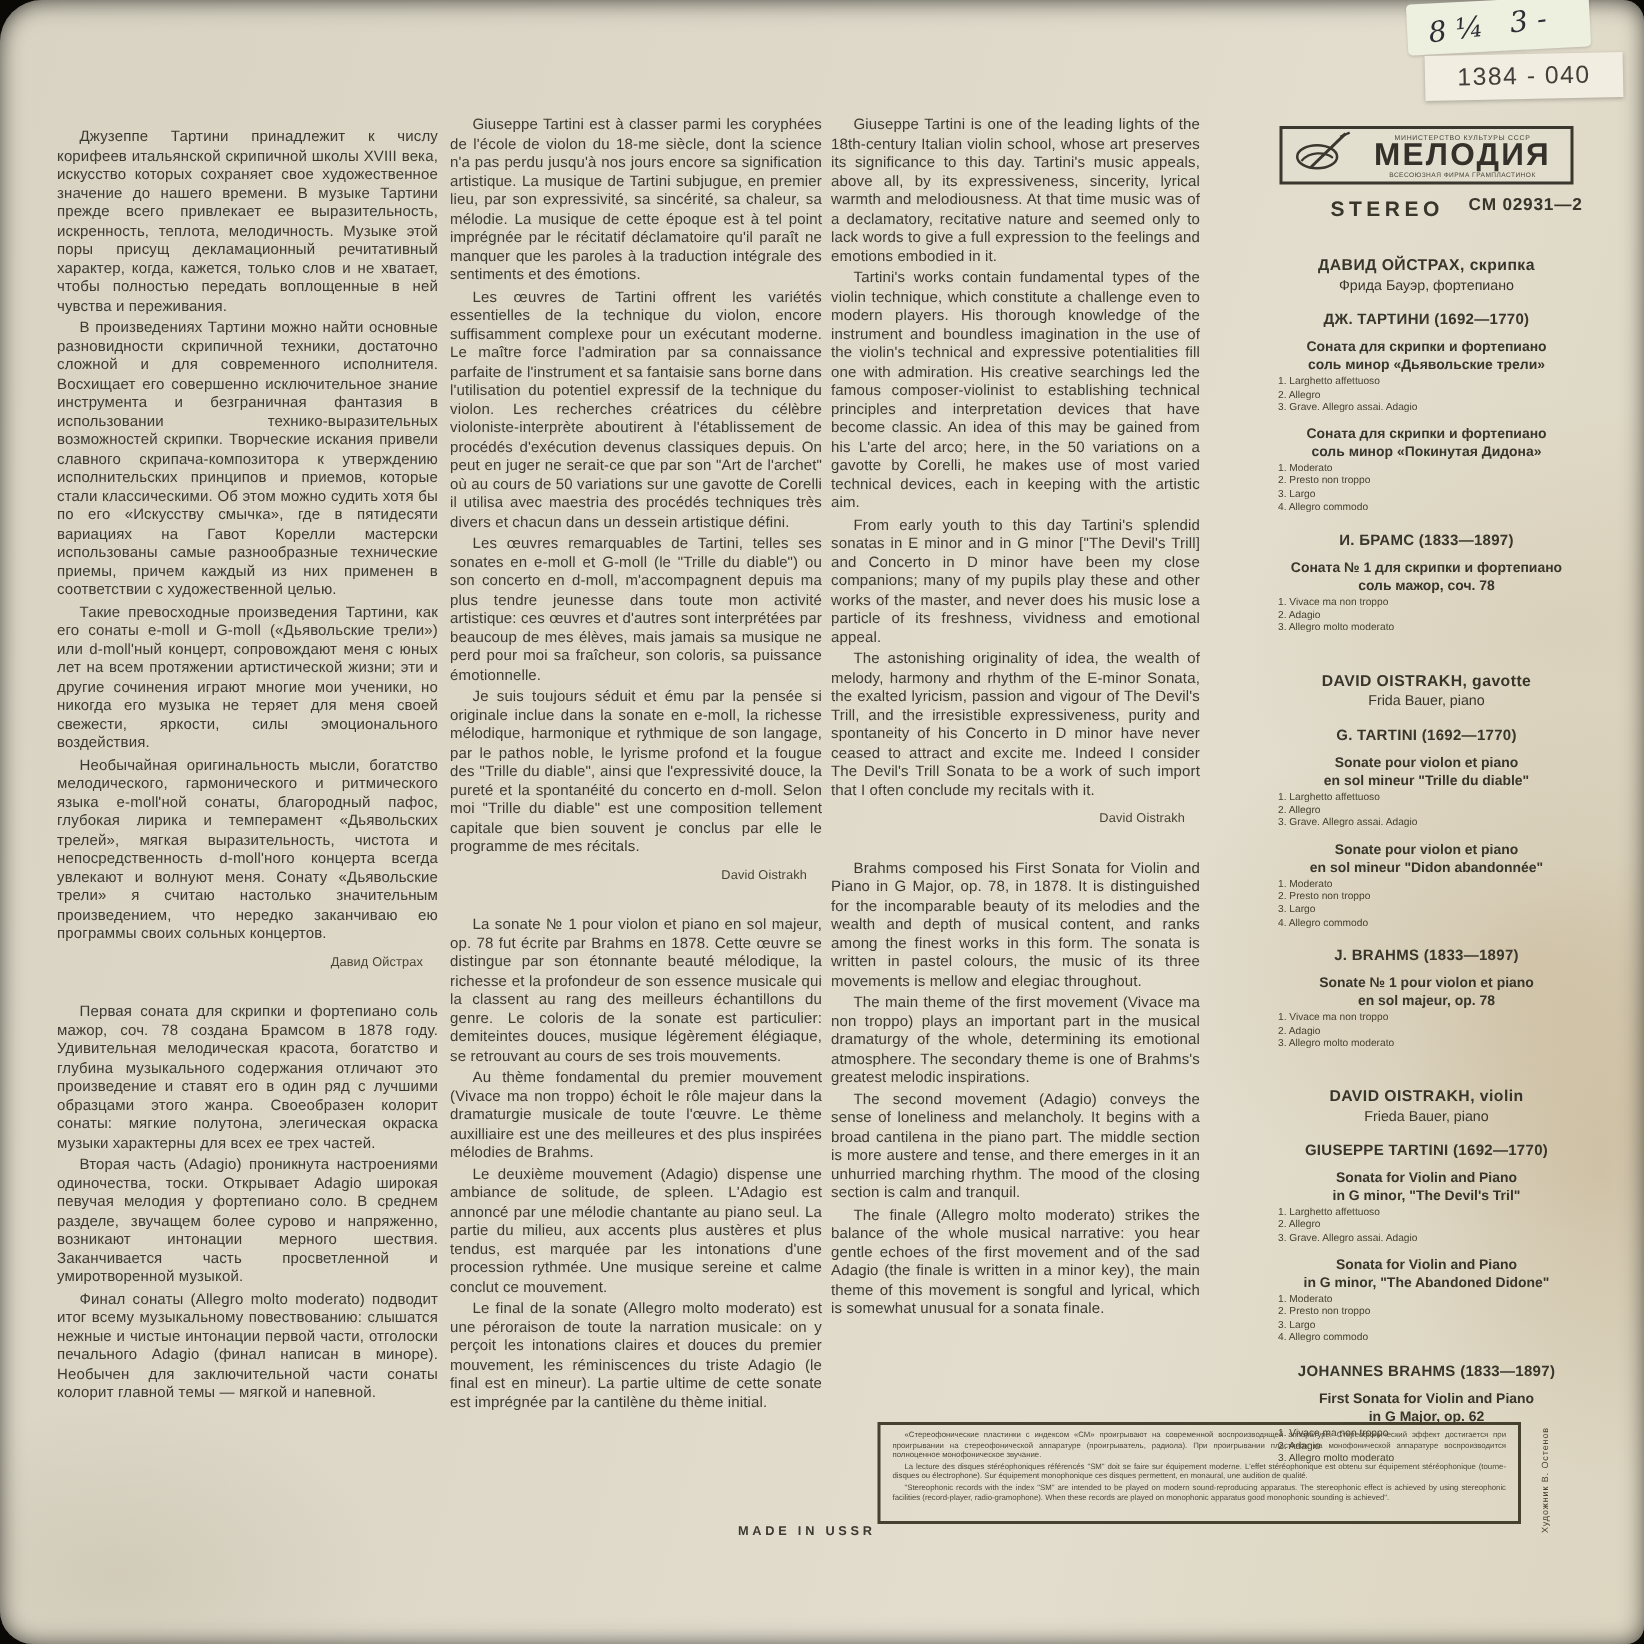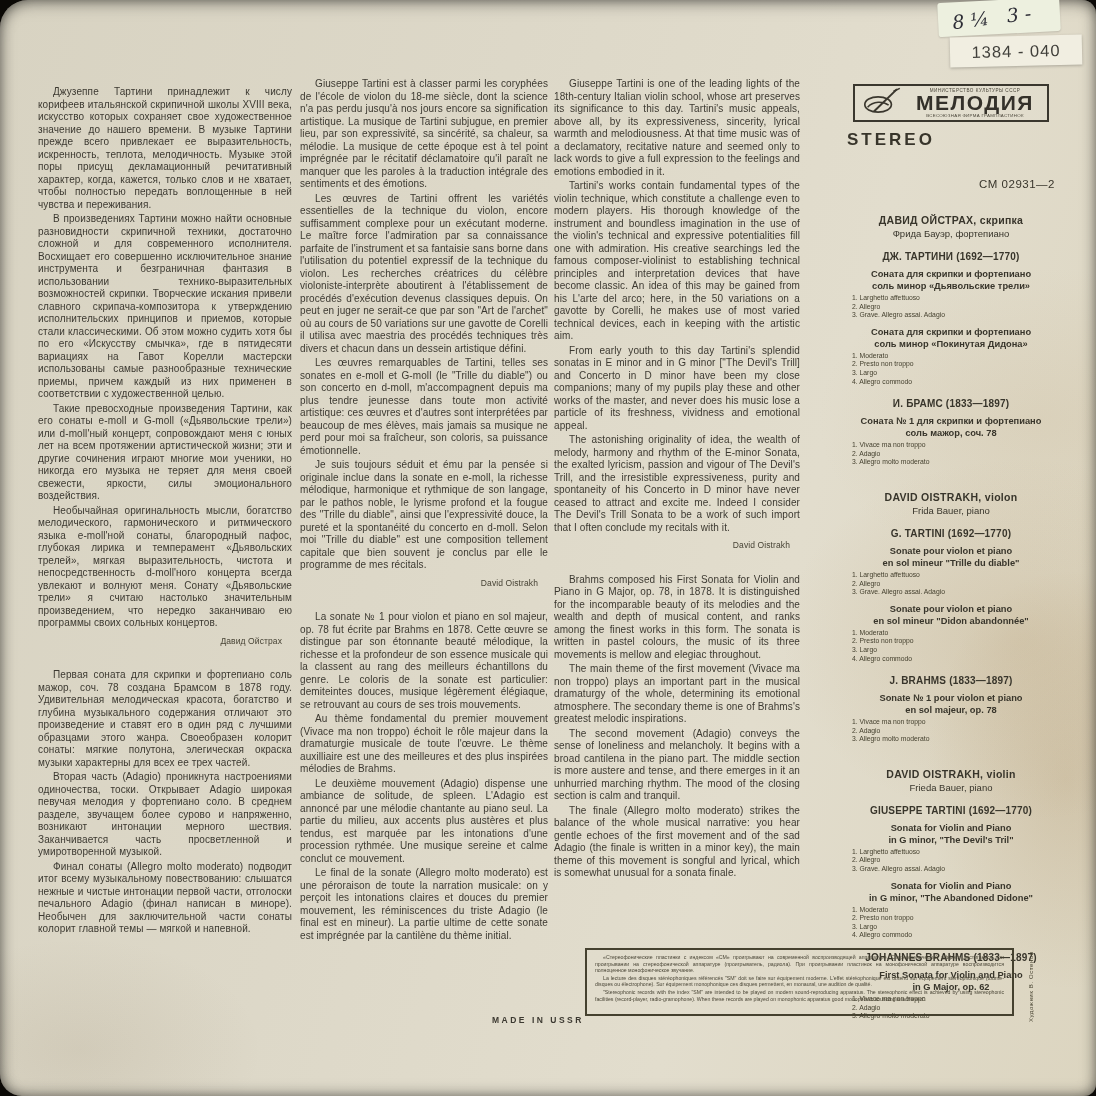--- a/index.html
+++ b/index.html
@@ -34,22 +34,22 @@
   #col-tracks{position:absolute;left:826px;top:84px;width:250px;color:#38352b;}
   .logo-box{
     width:178px;margin:0 auto;border:2px solid #3a372e;background:rgba(255,255,255,0.06);
     display:flex;align-items:center;gap:6px;padding:0 7px;
   }
   .logo-text{flex:1;text-align:center;}
   .logo-ministry{font-size:4.6px;letter-spacing:.5px;white-space:nowrap;color:#4a463a;}
   .logo-brand{font-size:21px;font-weight:bold;letter-spacing:1.5px;line-height:20px;color:#34312a;}
   .logo-firm{font-size:4.4px;letter-spacing:.3px;white-space:nowrap;color:#4a463a;}
   .stereo-row{display:flex;justify-content:space-between;width:208px;margin:8px auto 0;}
-  .stereo{font-weight:bold;font-size:17px;letter-spacing:3px;}
-  .catalog{font-weight:normal;font-size:11.5px;letter-spacing:.5px;margin-top:48px;}
+  .stereo{font-weight:bold;font-size:14px;letter-spacing:3px;margin-left:40px;}
+  .catalog{font-weight:bold;font-size:11.5px;letter-spacing:.5px;}
 
   .lang-block{margin-top:24px;text-align:center;}
   .t-artist{font-weight:bold;font-size:10.5px;letter-spacing:.3px;}
   .t-pianist{font-size:9.5px;margin-top:2px;}
   .t-heading{font-weight:bold;font-size:10px;margin-top:12px;letter-spacing:.2px;}
   .t-work{font-weight:bold;font-size:9.3px;margin-top:7px;}
   .t-sub{font-weight:bold;font-size:9.3px;margin-top:2px;}
   .t-movs{text-align:left;font-size:6.8px;line-height:8.6px;margin:3px 0 0 26px;color:#45412f;}
 
   #patch{position:absolute;left:938px;top:0px;width:122px;height:34px;background:#edf0df;
@@ -157,21 +157,21 @@
       <div class="t-work">Соната № 1 для скрипки и фортепиано</div>
       <div class="t-sub">соль мажор, соч. 78</div>
       <div class="t-movs">
         <div>1. Vivace ma non troppo</div>
         <div>2. Adagio</div>
         <div>3. Allegro molto moderato</div>
       </div>
     </div>
 
     <div class="lang-block">
-      <div class="t-artist">DAVID OISTRAKH, violon</div>
+      <div class="t-artist">DAVID OISTRAKH, gavotte</div>
       <div class="t-pianist">Frida Bauer, piano</div>
       <div class="t-heading">G. TARTINI (1692—1770)</div>
       <div class="t-work">Sonate pour violon et piano</div>
       <div class="t-sub">en sol mineur "Trille du diable"</div>
       <div class="t-movs">
         <div>1. Larghetto affettuoso</div>
         <div>2. Allegro</div>
         <div>3. Grave. Allegro assai. Adagio</div>
       </div>
       <div class="t-work">Sonate pour violon et piano</div>

